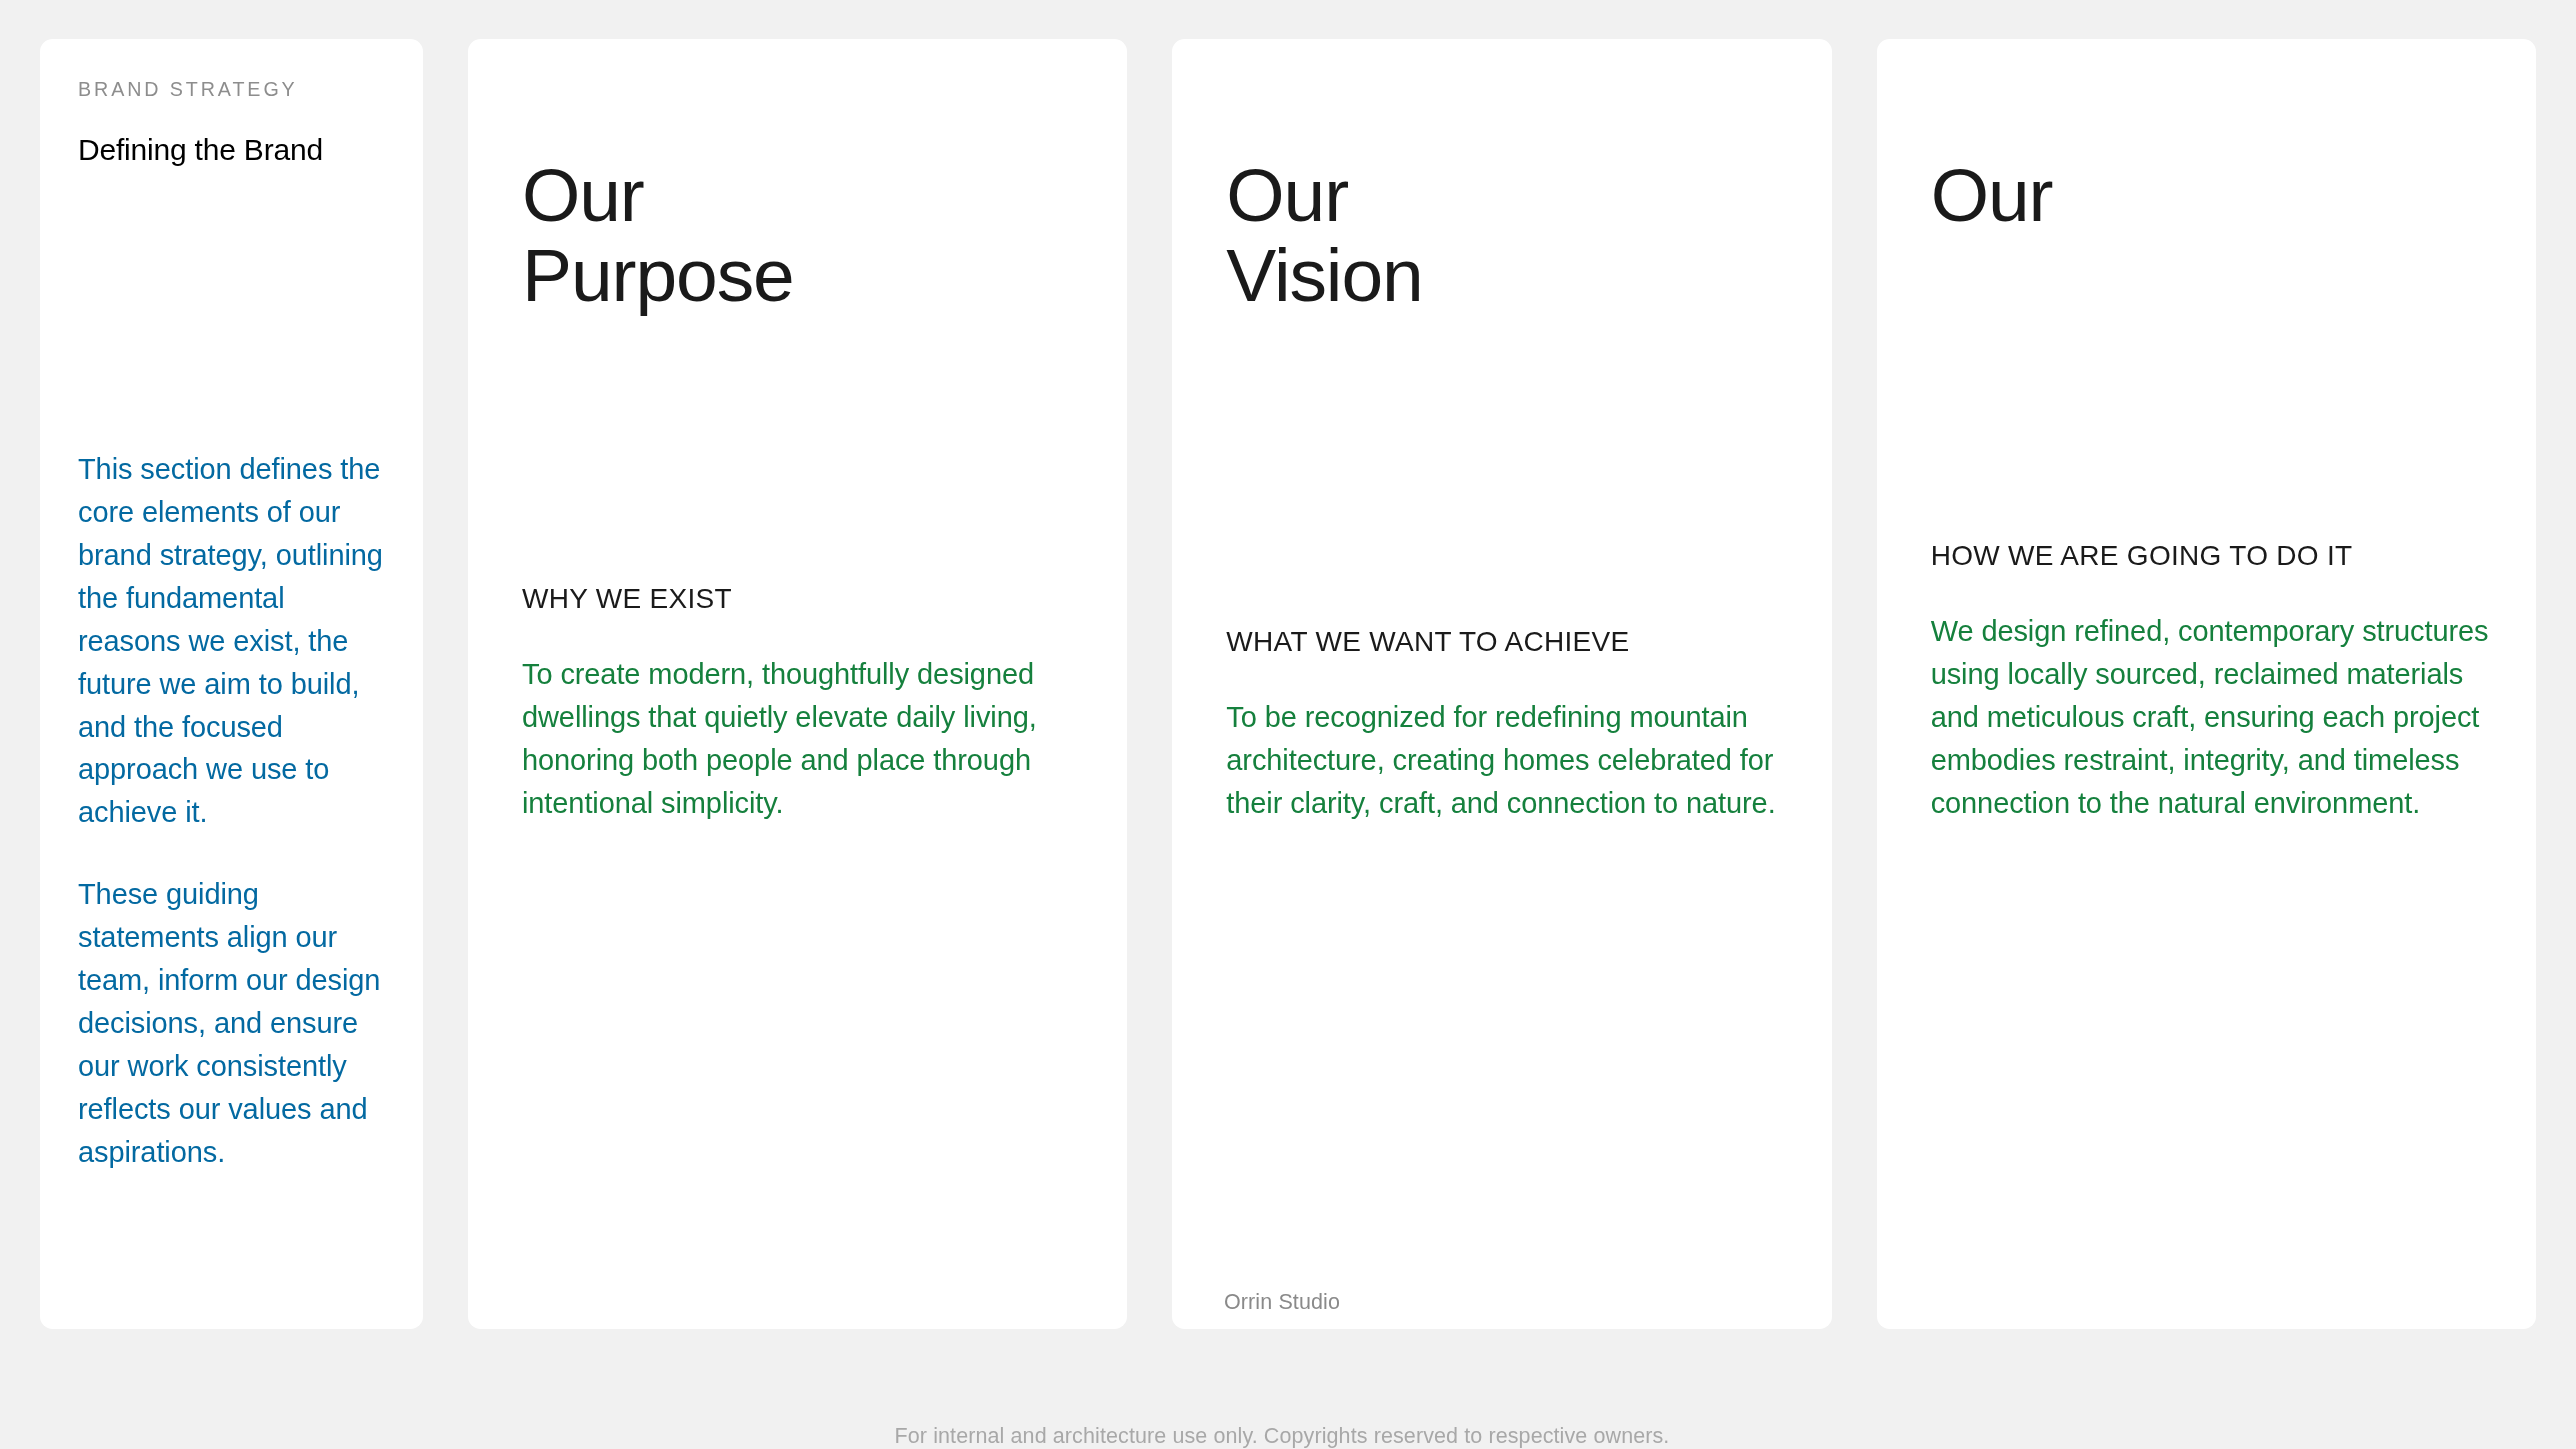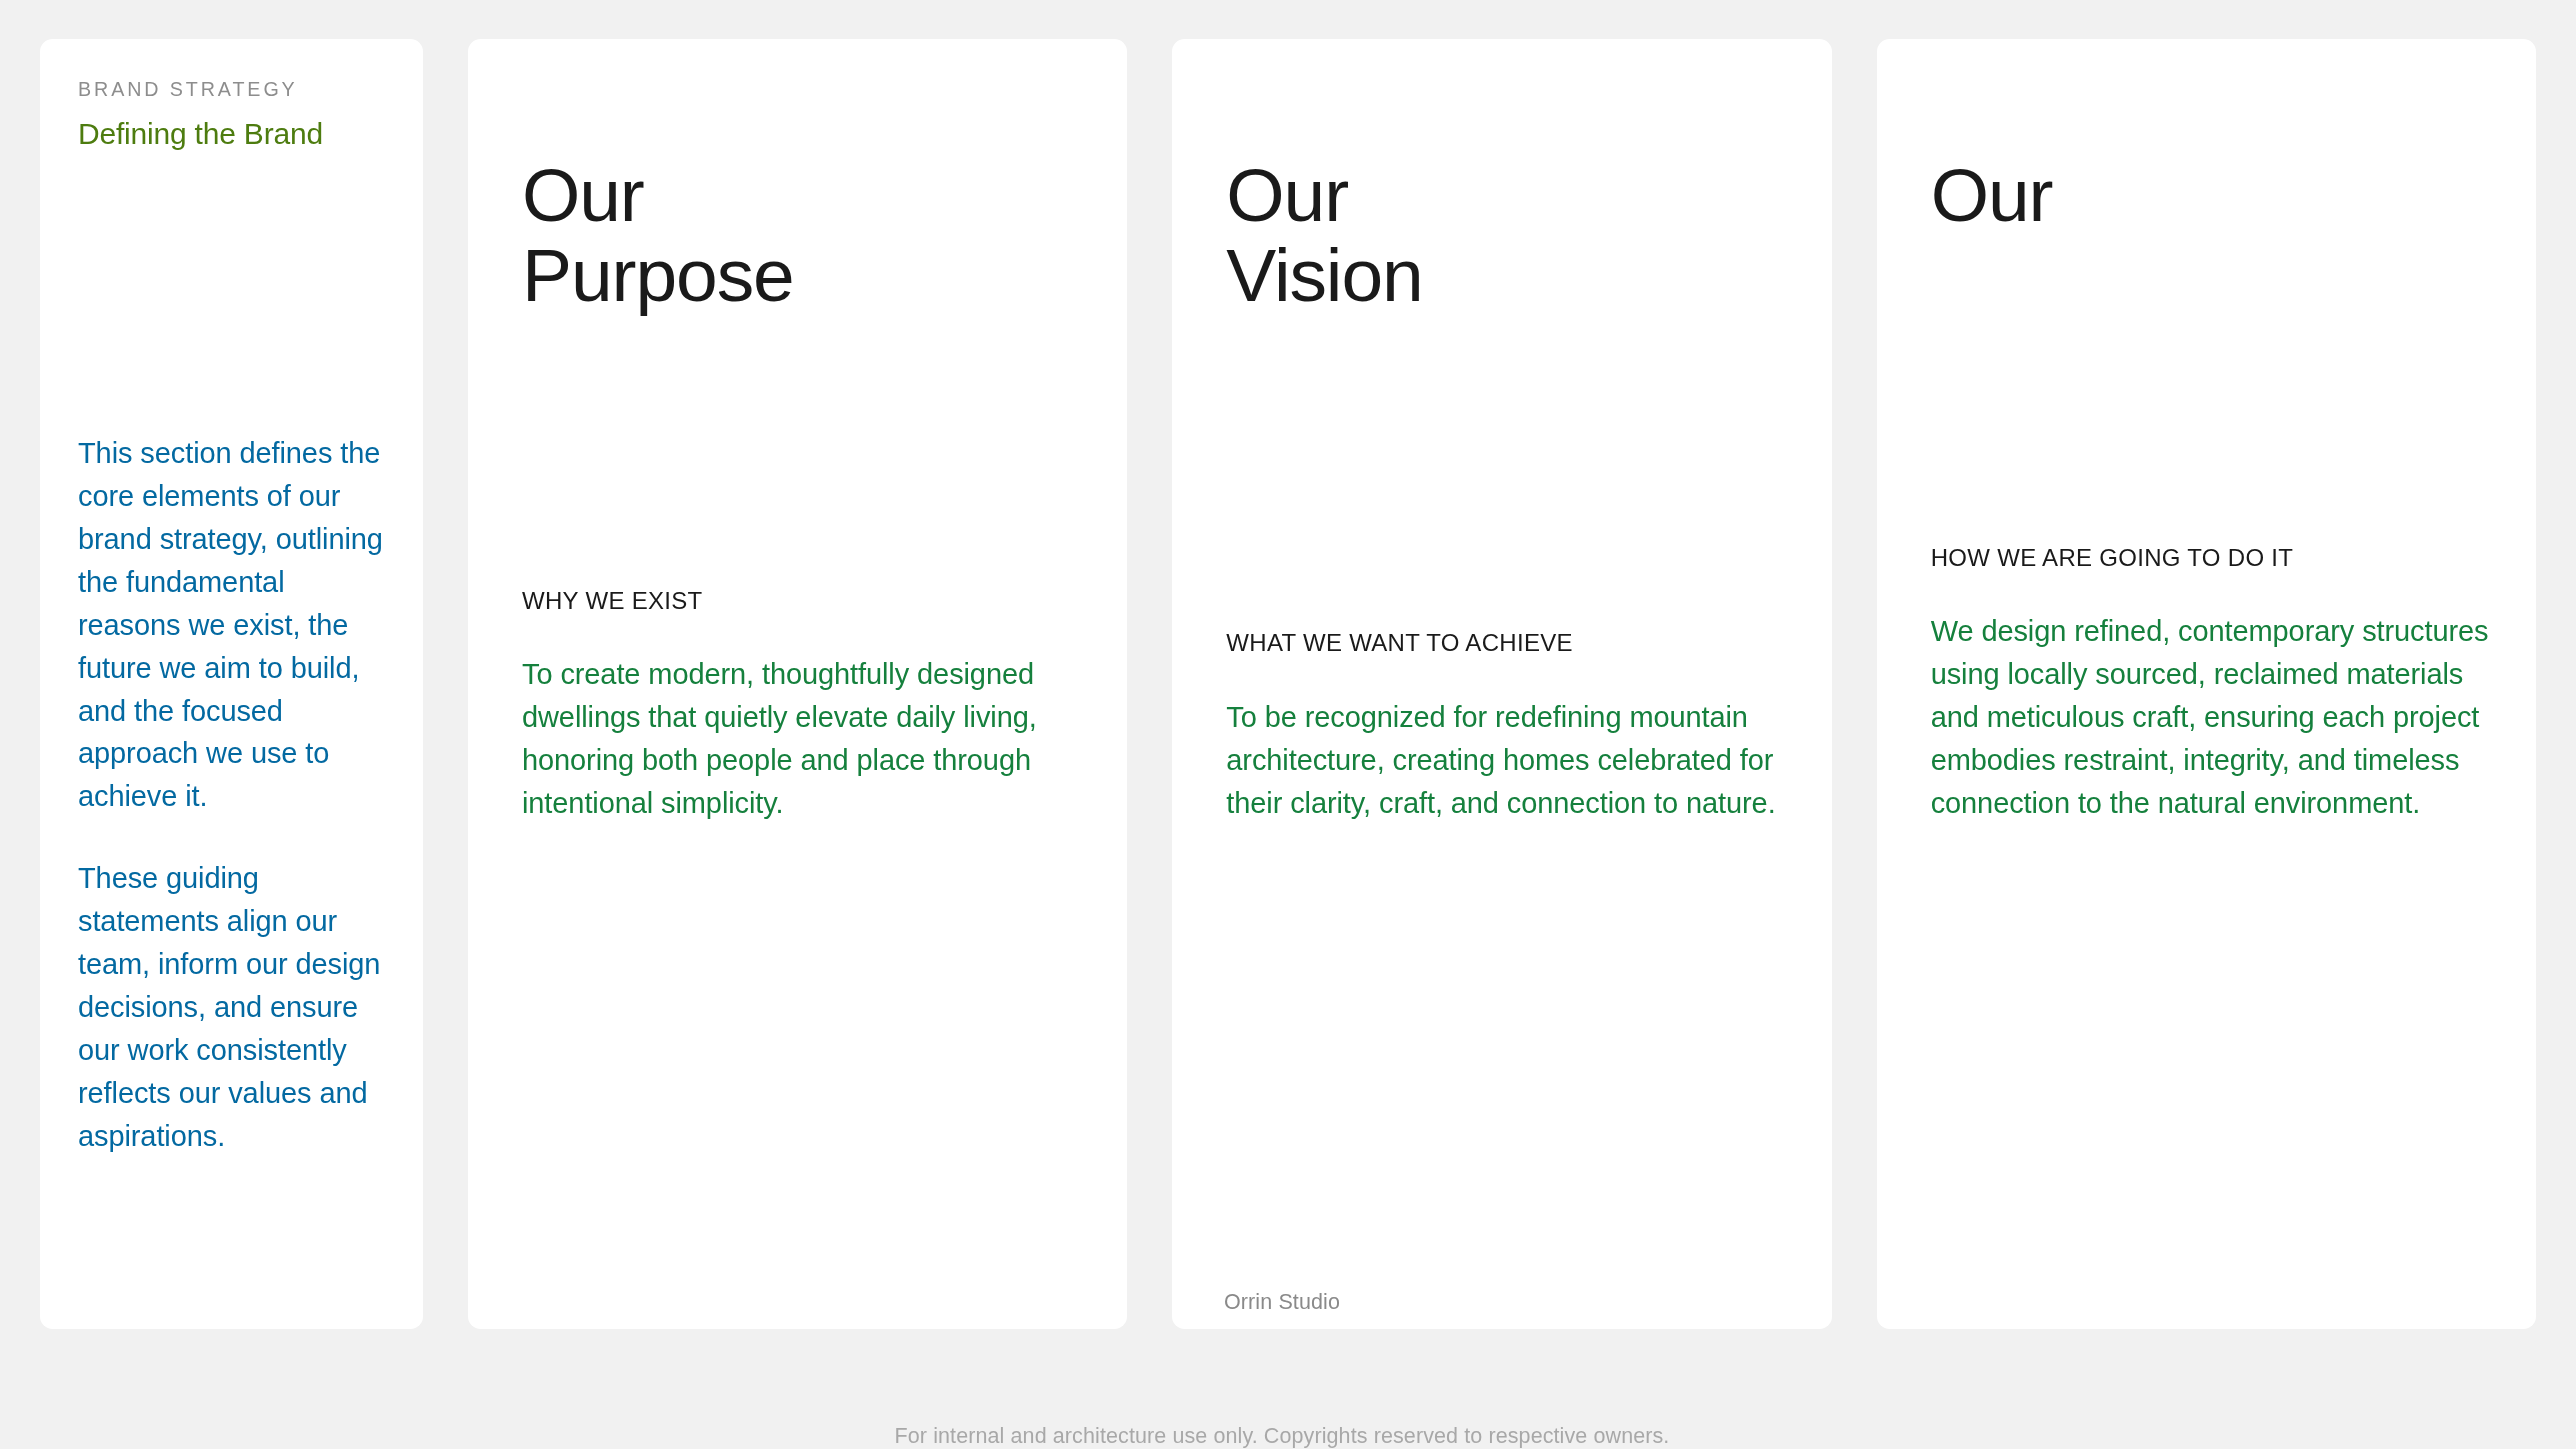--- a/index.html
+++ b/index.html
@@ -48,25 +48,25 @@
     font-size: 19.7px;
     line-height: 1.2;
     letter-spacing: 2.9px;
     color: #8d8d8d;
     text-transform: uppercase;
     font-weight: 400;
     white-space: nowrap;
   }
 
   .intro-title {
-    margin-top: 13px;
+    margin-top: 29px;
     font-size: 30px;
     line-height: 1.25;
     font-weight: 400;
-    color: #4d7c0f;
+    color: #000000;
     letter-spacing: -0.2px;
   }
 
   .intro-body {
     margin-top: 280px;
     display: flex;
     flex-direction: column;
     gap: 39px;
   }
 
@@ -94,21 +94,21 @@
   }
 
   .statement-heading .line { display: block; }
 
   .statement-foot {
     margin-top: auto;
     padding-bottom: 468px;
   }
 
   .statement-label {
-    font-size: 24px;
+    font-size: 28px;
     line-height: 1.2;
     font-weight: 400;
     letter-spacing: 0.3px;
     color: #1a1a1a;
     text-transform: uppercase;
     margin-top: 30px;
   }
 
   .statement-body {
     margin-top: 38px;

